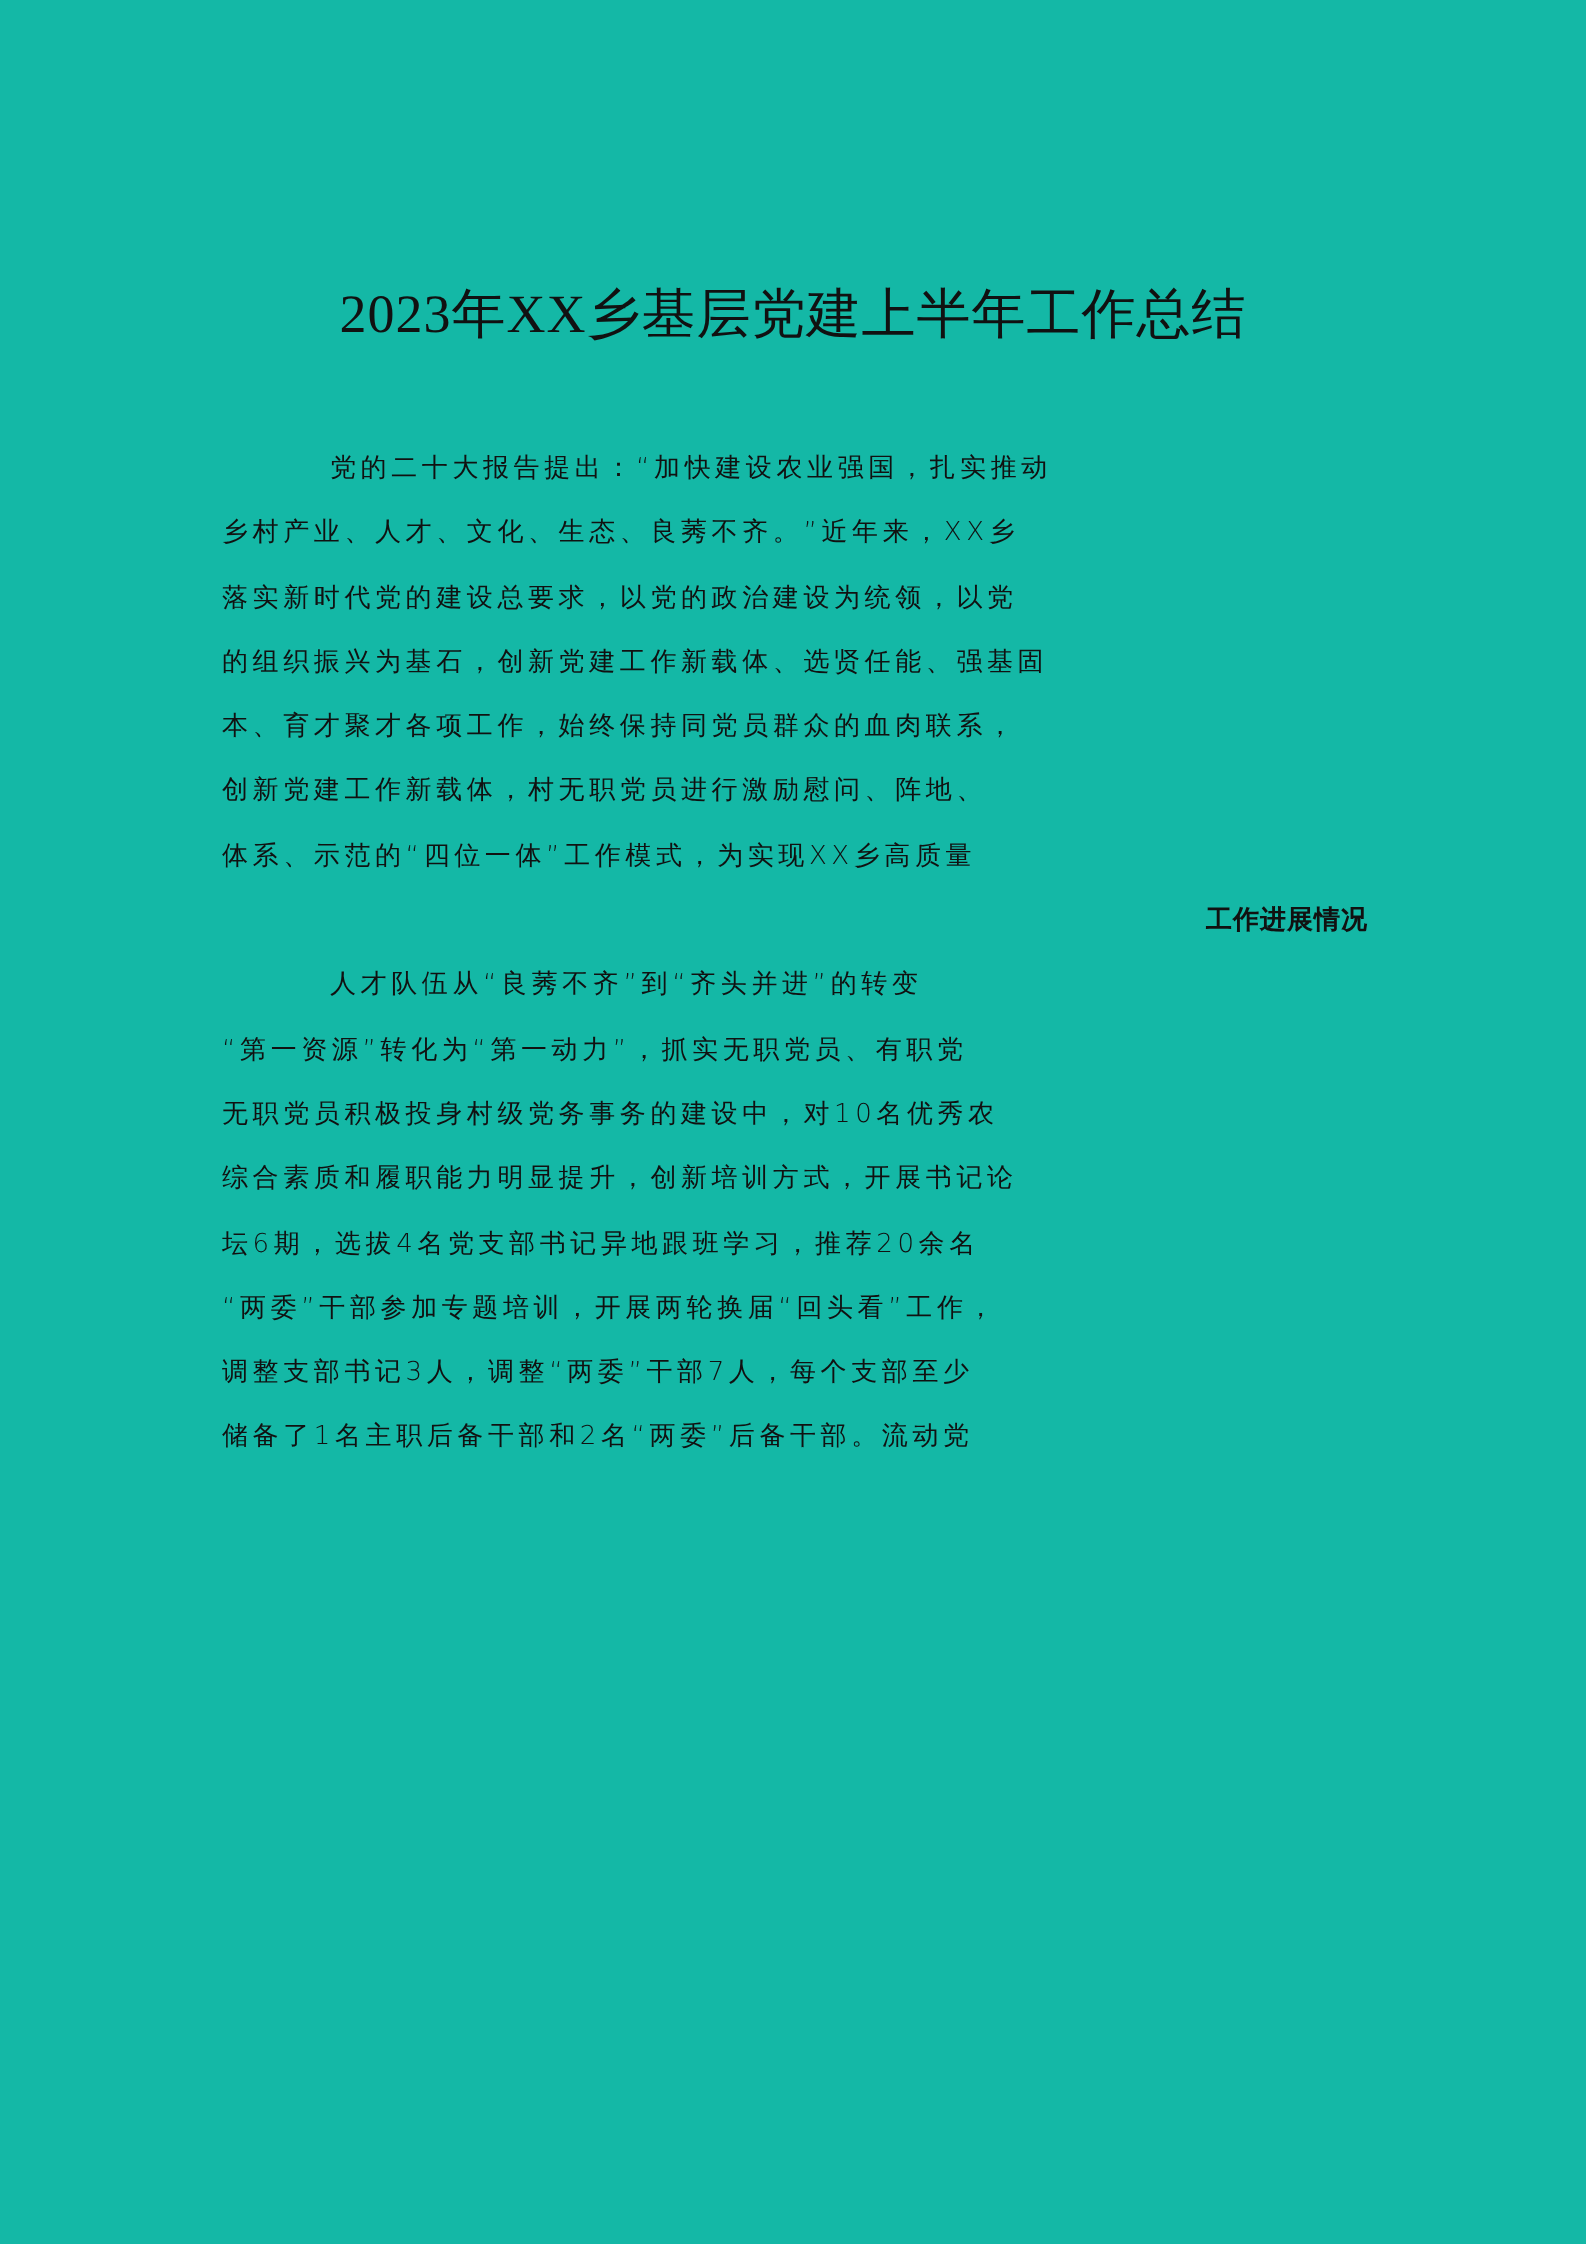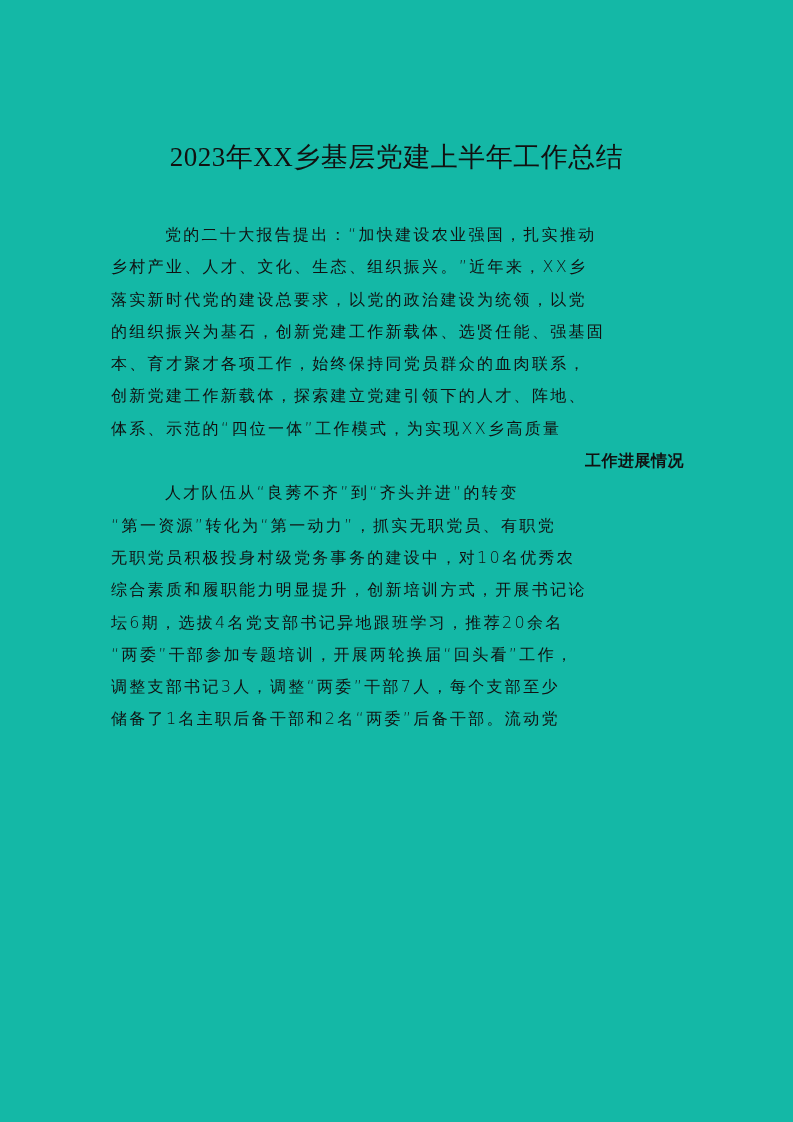--- a/index.html
+++ b/index.html
@@ -37,21 +37,21 @@
     }
     .body-text {
       position: absolute;
       top: 219px;
       left: 111px;
       width: 573px;
     }
     .line {
       height: 32.3px;
       line-height: 32.3px;
-      font-size: 16px;
+      font-size: 13px;
       white-space: nowrap;
       letter-spacing: 2.3px;
       font-family: "DejaVu Sans", "Liberation Sans", sans-serif;
       font-weight: 300;
     }
     .line.indent { padding-left: 54px; }
     .line.heading {
       padding-left: 54px;
       font-weight: bold;
       letter-spacing: 0.5px;
@@ -62,25 +62,25 @@
     }
   </style>
 </head>
 <body>
 
 <div class="page">
   <h1 class="title">2023年XX乡基层党建上半年工作总结</h1>
 
   <div class="body-text">
     <div class="line indent">党的二十大报告提出：“加快建设农业强国，扎实推动</div>
-    <div class="line">乡村产业、人才、文化、生态、组织振兴。”近年来，XX乡</div>
+    <div class="line">乡村产业、人才、文化、生态、良莠不齐。”近年来，XX乡</div>
     <div class="line">落实新时代党的建设总要求，以党的政治建设为统领，以党</div>
     <div class="line">的组织振兴为基石，创新党建工作新载体、选贤任能、强基固</div>
     <div class="line">本、育才聚才各项工作，始终保持同党员群众的血肉联系，</div>
-    <div class="line">创新党建工作新载体，探索建立党建引领下的人才、阵地、</div>
+    <div class="line">创新党建工作新载体，村无职党员进行激励慰问、阵地、</div>
     <div class="line">体系、示范的“四位一体”工作模式，为实现XX乡高质量</div>
 
     <div class="line heading">工作进展情况</div>
     <div class="line subheading">人才队伍从“良莠不齐”到“齐头并进”的转变</div>
 
     <div class="line">“第一资源”转化为“第一动力”，抓实无职党员、有职党</div>
     <div class="line">无职党员积极投身村级党务事务的建设中，对10名优秀农</div>
     <div class="line">综合素质和履职能力明显提升，创新培训方式，开展书记论</div>
     <div class="line">坛6期，选拔4名党支部书记异地跟班学习，推荐20余名</div>
     <div class="line">“两委”干部参加专题培训，开展两轮换届“回头看”工作，</div>

